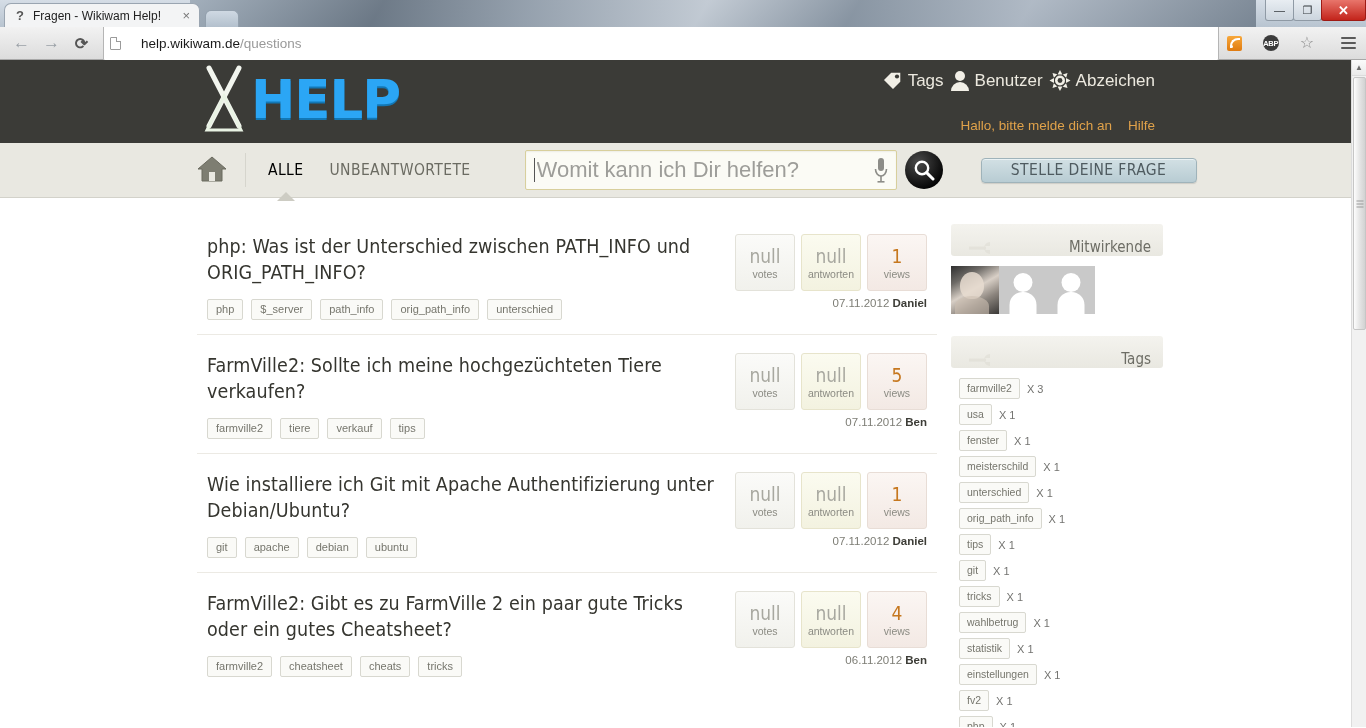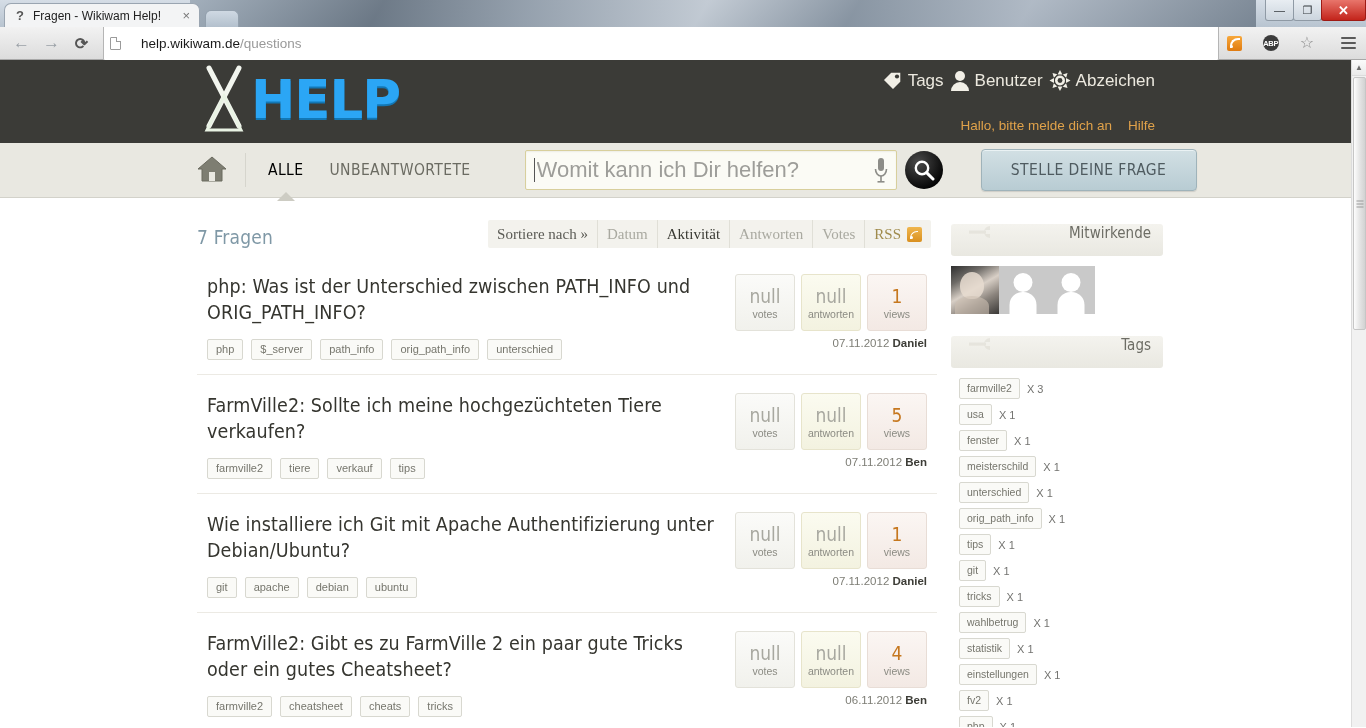--- a/index.html
+++ b/index.html
@@ -190,21 +190,21 @@
     white-space: nowrap; overflow: hidden;
   }
   .mic { width: 14px; height: 26px; flex: none; }
   .search-btn {
     width: 38px; height: 38px; border-radius: 50%;
     background: radial-gradient(circle at 35% 30%, #4a4a4a, #050505 75%);
     display:flex;align-items:center;justify-content:center;
   }
   .ask-btn {
     margin-left: 30px;
-    width: 216px; height: 42px;
+    width: 216px; height: 25px;
     border-radius: 4px;
     background: linear-gradient(#d2e0e4, #b8ccd3);
     border: 1px solid #9fb3ba;
     box-shadow: inset 0 1px 0 #eaf2f4, 0 1px 1px rgba(0,0,0,.12);
     display: flex; align-items: center; justify-content: center;
     font-family: "DejaVu Sans Condensed","Liberation Sans", sans-serif;
     font-size: 15.5px; letter-spacing: .4px; color: #4f5b60;
   }
 
   
@@ -281,21 +281,21 @@
     font-size: 11.5px; color: #7d7d75;
   }
   .q-meta b { color: #3d3d37; font-weight: bold; }
 
   
   .side-col { width: 212px; margin-left: 14px; padding-top: 4px;}
   .side-head {
     height: 32px;
     background: linear-gradient(#f4f3ee,#e9e8e1);
     border-radius: 3px;
-    display: flex; align-items: flex-start; justify-content: space-between;
+    display: flex; align-items: flex-end; justify-content: space-between;
     padding: 0 12px 0 16px;
     margin-bottom: 10px;
   }
   .side-head-title {
     font-family: "DejaVu Sans Condensed","Liberation Sans", sans-serif;
     font-size: 15px; color: #6d6d65;
   }
   .wrench { width: 26px; height: 16px; opacity:.55;}
   .avatars { display: flex; }
   .av { width: 48px; height: 48px; background: #c9c9c9; position: relative; overflow:hidden;}
@@ -455,34 +455,20 @@
               <path d="M13.6 13.6 L20 20" stroke="#fff" stroke-width="3" stroke-linecap="round"></path>
             </svg>
       </div>
       <div class="ask-btn">STELLE DEINE FRAGE</div>
     </div>
   </div>
 
   <div class="content">
 
     <div class="main-col">
-      <div class="sort-row">
-        <div class="count">7 Fragen</div>
-        <div class="sorter">
-          <div>Sortiere nach »</div>
-          <div class="sort-opt">Datum</div>
-          <div class="sort-opt active">Aktivität</div>
-          <div class="sort-opt">Antworten</div>
-          <div class="sort-opt">Votes</div>
-          <div class="rss-link">
-            <span>RSS</span>
-            <span class="rss-sq"></span>
-          </div>
-        </div>
-      </div>
 
       <div id="question-list">
             <div class="q-item">
               <div class="q-left">
        <div class="q-title">php: Was ist der Unterschied zwischen PATH_INFO und ORIG_PATH_INFO?</div>
        <div class="tag-row">
                   <span class="tag">php</span>
                   <span class="tag">$_server</span>
                   <span class="tag">path_info</span>
                   <span class="tag">orig_path_info</span>

